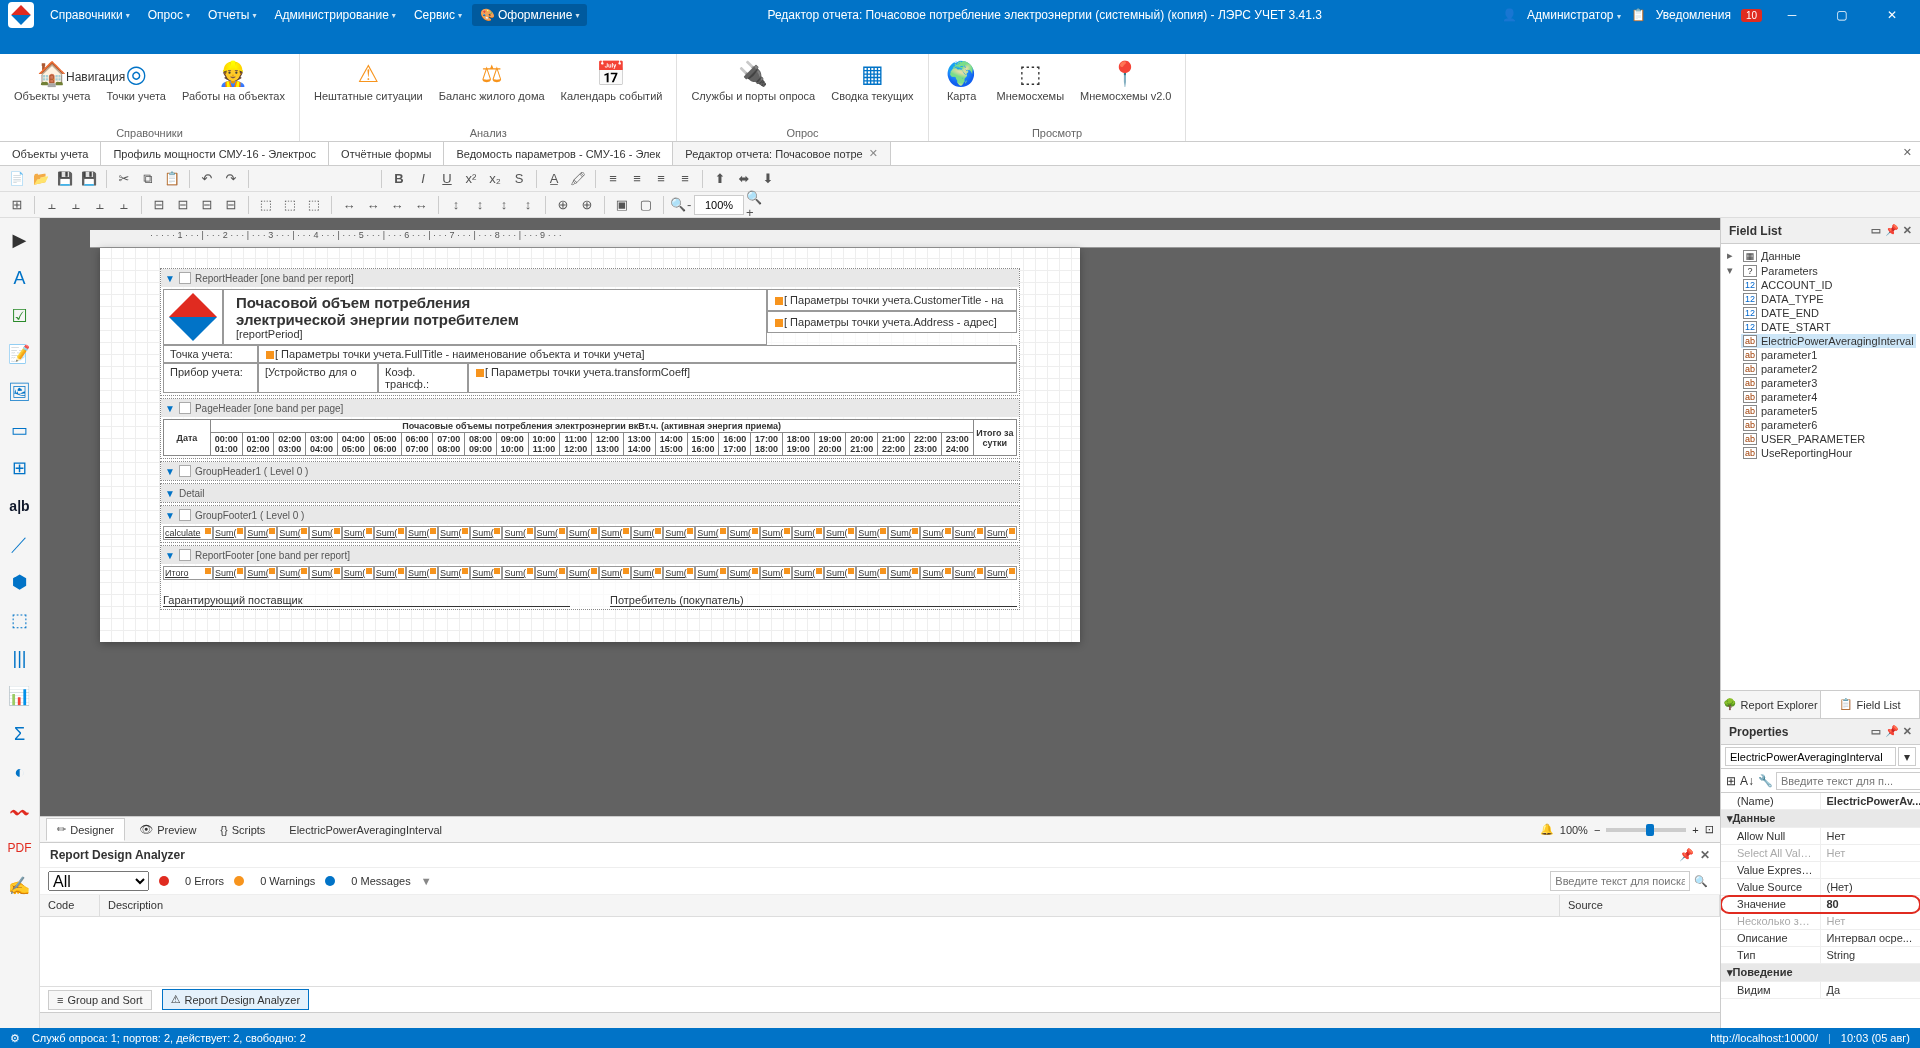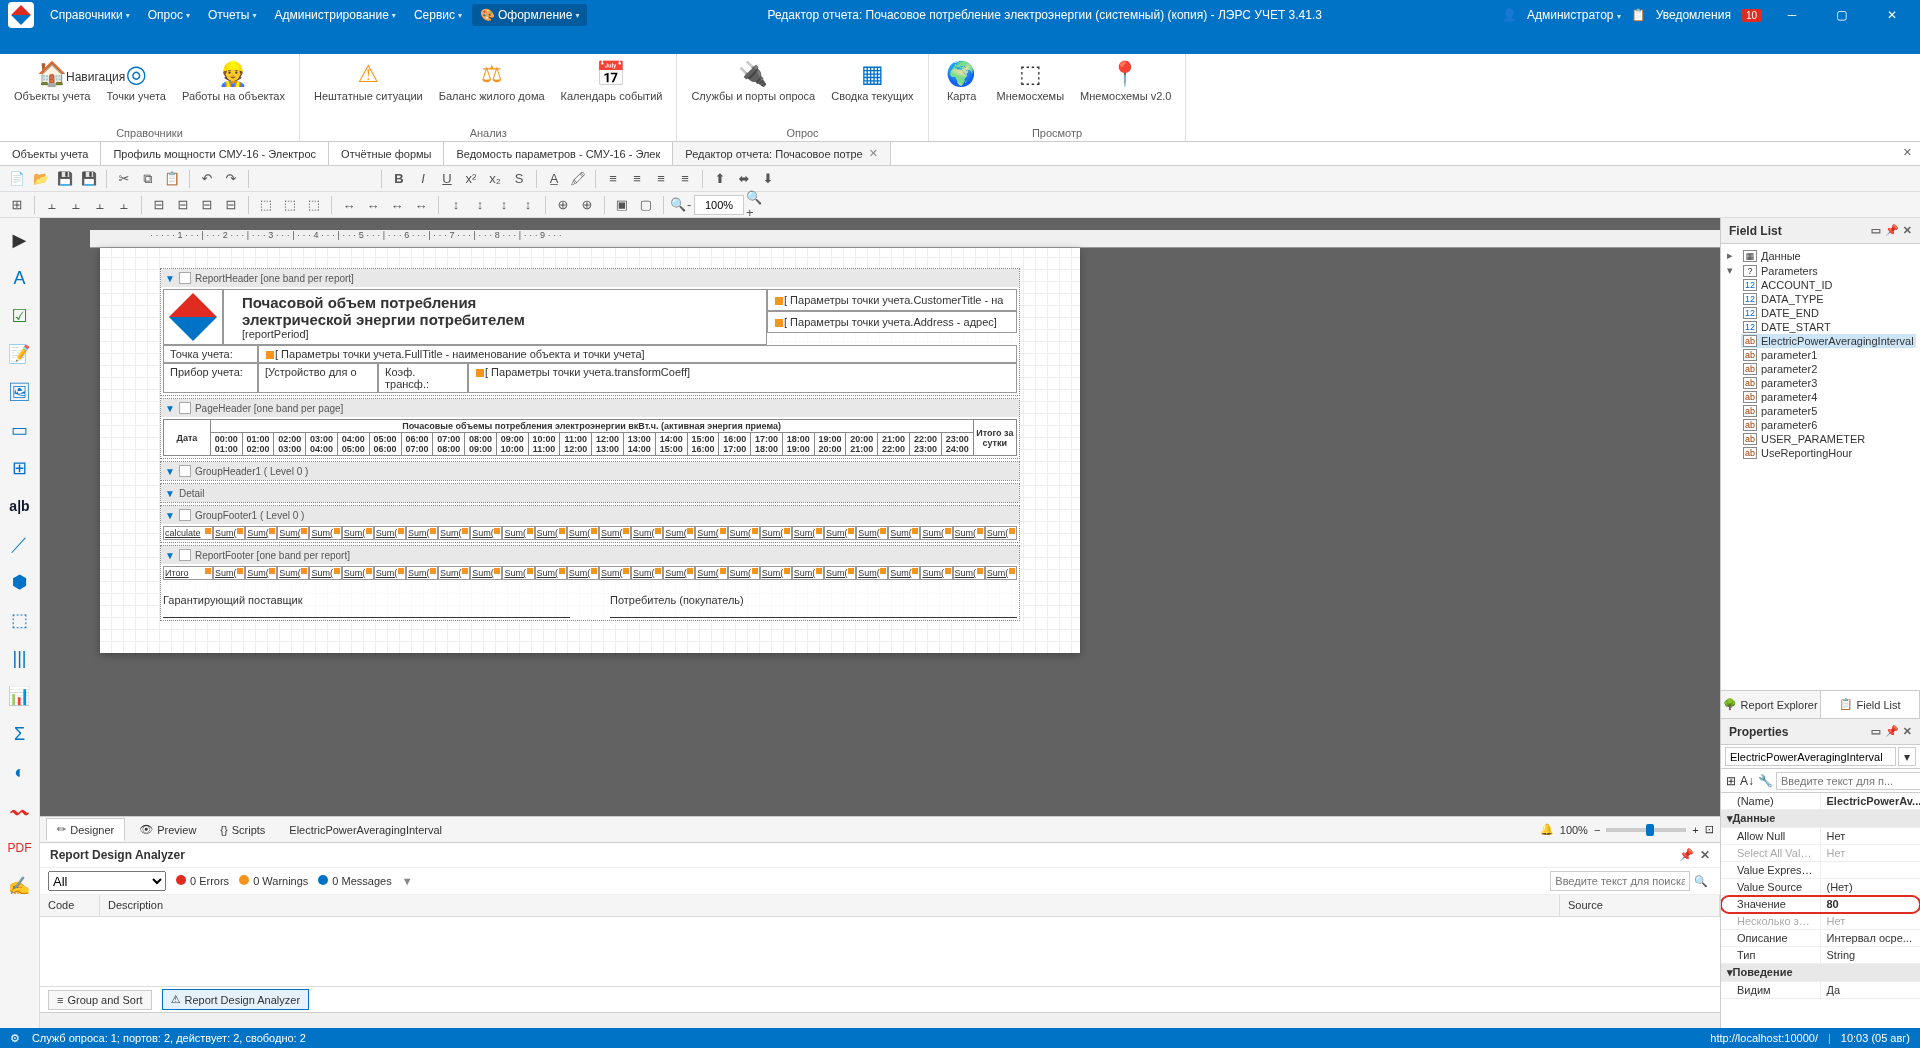--- a/index.html
+++ b/index.html
@@ -57,53 +57,53 @@
 
 .band { border: 1px dotted #888; margin-bottom: 2px; position:relative; z-index:1; background: rgba(255,255,255,0.7);}
 .band-header { height: 18px; background: #e8e8e8; display: flex; align-items: center; font-size: 10px; color: #555; padding: 0 4px; gap: 4px; }
 .band-header .chev { color:#0173c7; cursor:pointer; }
 .band-header .band-ico { width:12px; height:12px; background:#fff; border:1px solid #aaa; }
 .band-content { padding: 2px; }
 
 .rpt-title-row { display:flex; align-items:stretch; }
 .rpt-logo-cell { width:60px; border:1px solid #999; display:flex; align-items:center; justify-content:center; background:#fff;}
 .rpt-logo { width:34px; height:34px; background: linear-gradient(135deg,#e02b20 50%,#0173c7 50%); transform: rotate(45deg); }
-.rpt-title-cell { flex:1; border:1px solid #999; padding:4px 18px; background:#fff;}
+.rpt-title-cell { flex:1; border:1px solid #999; padding:4px 12px; background:#fff;}
 .rpt-title-main { font-size: 15px; font-weight: bold; }
 .rpt-param-cell { width: 250px; border:1px solid #999; padding:4px 6px; font-size:11px; background:#fff;}
 .rpt-row { display:flex;justify-content:center; }
 .rpt-cell { border:1px solid #999; padding:2px 6px; font-size:11px; background:#fff;}
 .sm-marker { display:inline-block; width:8px; height:8px; background:#f7941d; margin:0 1px; vertical-align:middle;}
 
 .hours-table { width: 100%; border-collapse: collapse; font-size: 9px; background:#fff;}
 .hours-table th, .hours-table td { border: 1px solid #888; padding: 1px 2px; text-align: center; }
 .hours-table .date-col { width: 48px; }
 .hours-table .hour-col { width: 32px; }
 .hours-table .total-col { width: 44px; }
 .sum-row { display:flex; font-size:9px;}
 .sum-row span { flex:1; border:1px solid #999; background:#fff; overflow:hidden; white-space:nowrap; position:relative; padding:1px;text-decoration:underline;}
 .sum-row span .mk { position:absolute; top:1px; right:1px; width:6px; height:6px; background:#f7941d;}
 .sig-row { display:flex; gap:40px; margin-top:14px; font-size:11px; }
-.sig-row > div { flex:1; border-bottom:1px solid #333; padding-bottom:11px; }
+.sig-row > div { flex:1; border-bottom:1px solid #333; padding-bottom:0; }
 
 
 .bottom-tabs { height: 26px; background: #f5f5f5; border-top: 1px solid #ccc; display: flex; align-items: center; padding: 0 6px; gap: 4px; font-size: 11px; }
 .btab { padding: 4px 10px; cursor: pointer; display:flex; align-items:center; gap:4px;}
 .btab.active { background: #fff; border: 1px solid #ccc; border-bottom:1px solid #fff;}
 .zoom-ctrl { margin-left: auto; display: flex; align-items: center; gap: 6px; }
 .zoom-slider { width: 80px; height:4px; background:#ccc; position:relative; }
 .zoom-slider::after { content:''; position:absolute; left:50%; top:-4px; width:8px; height:12px; background:#0173c7; border-radius:2px;}
 
 
 .analyzer { height: 170px; background: #fff; border-top: 1px solid #ccc; display:flex; flex-direction:column;}
 .analyzer-head { height: 24px; padding: 4px 10px; font-size: 12px; font-weight:600; display:flex; align-items:center;}
 .analyzer-head .panel-btns { margin-left:auto; display:flex; gap:6px; color:#666;}
 .analyzer-bar { height: 28px; display: flex; align-items: center; gap: 10px; padding: 0 8px; border-top:1px solid #eee; border-bottom:1px solid #eee; font-size: 11px;}
-.analyzer-bar select { height: 20px; font-size: 13px; width:118px;}
-.status-pill { display:flex; gap:4px;}
+.analyzer-bar select { height: 20px; font-size: 16px; width:101px;}
+.status-pill { display:flex; align-items:center; gap:16px;}
 .status-pill .dot { width:10px; height:10px; border-radius:50%; }
 .dot.red{background:#e02b20;} .dot.yellow{background:#f7941d;} .dot.blue{background:#0173c7;}
 .analyzer-search { margin-left:auto; display:flex; align-items:center;}
 .analyzer-search input { width:140px; height:20px; border:1px solid #ccc; padding:0 4px; font-size:11px;}
 .analyzer-grid-head { height:22px; display:flex; font-size:11px; background:#f5f5f5; border-bottom:1px solid #ddd;}
 .analyzer-grid-head > div { padding:4px 8px; border-right:1px solid #ddd;}
 .analyzer-footer { height:26px; border-top:1px solid #ddd; display:flex; align-items:center; padding:0 8px; gap:10px; font-size:11px;}
 .analyzer-footer .fbtn { padding:3px 8px; border:1px solid #ccc; background:#f7f7f7; display:flex; align-items:center; gap:4px; cursor:pointer;}
 .analyzer-footer .fbtn.active { background:#e5f1fb; border-color:#0173c7;}
 

